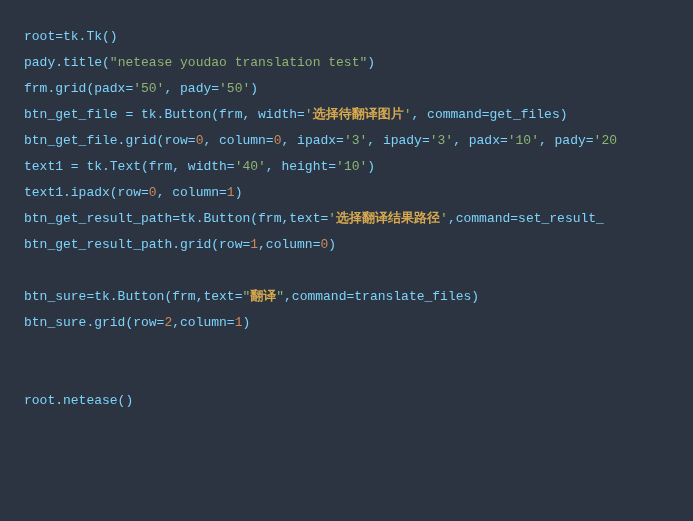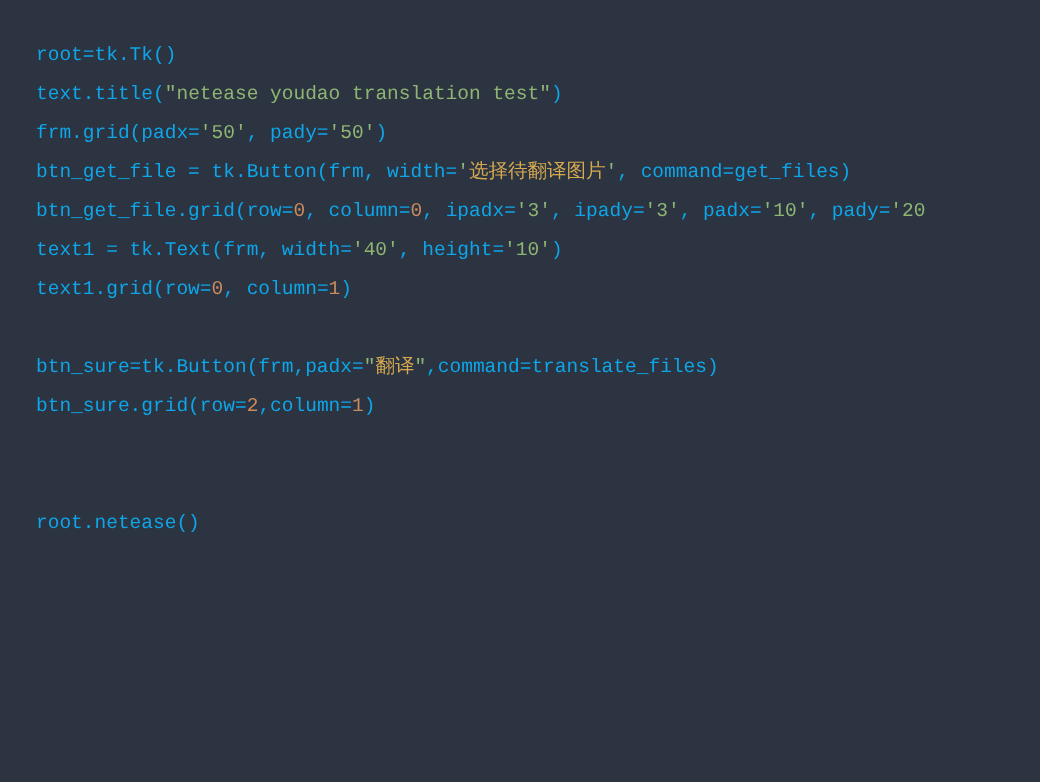--- a/index.html
+++ b/index.html
@@ -10,35 +10,37 @@
       line-height: 2.0;
       padding: 24px 0 24px 24px;
       color: #b7c0cb;
       width: 693px;
       height: 521px;
       overflow: hidden;
       white-space: nowrap;
     }
     .code-line { display: block; }
     .blank-line { height: 26px; }
-    .t-default { color: #0ea5e9; }
+    .t-default { color: #7dd3fc; }
     .t-string-green { color: #8eb573; }
-    .t-string-yellow-cn { color: #d6a84f; }
+    .t-string-yellow-cn { color: #d6a84f; font-weight: bold; }
     .t-number { color: #c98b5e; }
   </style>
 </head>
 <body>
 
 <div>
   <span class="code-line"><span class="t-default">root=tk.Tk()</span></span>
-  <span class="code-line"><span class="t-default">text.title(</span><span class="t-string-green">"netease youdao translation test"</span><span class="t-default">)</span></span>
+  <span class="code-line"><span class="t-default">pady.title(</span><span class="t-string-green">"netease youdao translation test"</span><span class="t-default">)</span></span>
   <span class="code-line"><span class="t-default">frm.grid(padx=</span><span class="t-string-green">'50'</span><span class="t-default">, pady=</span><span class="t-string-green">'50'</span><span class="t-default">)</span></span>
   <span class="code-line"><span class="t-default">btn_get_file = tk.Button(frm, width=</span><span class="t-string-green">'</span><span class="t-string-yellow-cn">选择待翻译图片</span><span class="t-string-green">'</span><span class="t-default">, command=get_files)</span></span>
   <span class="code-line"><span class="t-default">btn_get_file.grid(row=</span><span class="t-number">0</span><span class="t-default">, column=</span><span class="t-number">0</span><span class="t-default">, ipadx=</span><span class="t-string-green">'3'</span><span class="t-default">, ipady=</span><span class="t-string-green">'3'</span><span class="t-default">, padx=</span><span class="t-string-green">'10'</span><span class="t-default">, pady=</span><span class="t-string-green">'20</span></span>
   <span class="code-line"><span class="t-default">text1 = tk.Text(frm, width=</span><span class="t-string-green">'40'</span><span class="t-default">, height=</span><span class="t-string-green">'10'</span><span class="t-default">)</span></span>
-  <span class="code-line"><span class="t-default">text1.grid(row=</span><span class="t-number">0</span><span class="t-default">, column=</span><span class="t-number">1</span><span class="t-default">)</span></span>
+  <span class="code-line"><span class="t-default">text1.ipadx(row=</span><span class="t-number">0</span><span class="t-default">, column=</span><span class="t-number">1</span><span class="t-default">)</span></span>
+  <span class="code-line"><span class="t-default">btn_get_result_path=tk.Button(frm,text=</span><span class="t-string-green">'</span><span class="t-string-yellow-cn">选择翻译结果路径</span><span class="t-string-green">'</span><span class="t-default">,command=set_result_</span></span>
+  <span class="code-line"><span class="t-default">btn_get_result_path.grid(row=</span><span class="t-number">1</span><span class="t-default">,column=</span><span class="t-number">0</span><span class="t-default">)</span></span>
   <div class="blank-line"></div>
-  <span class="code-line"><span class="t-default">btn_sure=tk.Button(frm,padx=</span><span class="t-string-green">"</span><span class="t-string-yellow-cn">翻译</span><span class="t-string-green">"</span><span class="t-default">,command=translate_files)</span></span>
+  <span class="code-line"><span class="t-default">btn_sure=tk.Button(frm,text=</span><span class="t-string-green">"</span><span class="t-string-yellow-cn">翻译</span><span class="t-string-green">"</span><span class="t-default">,command=translate_files)</span></span>
   <span class="code-line"><span class="t-default">btn_sure.grid(row=</span><span class="t-number">2</span><span class="t-default">,column=</span><span class="t-number">1</span><span class="t-default">)</span></span>
   <div class="blank-line"></div>
   <div class="blank-line"></div>
   <span class="code-line"><span class="t-default">root.netease()</span></span>
 </div>
 
 </body></html>

